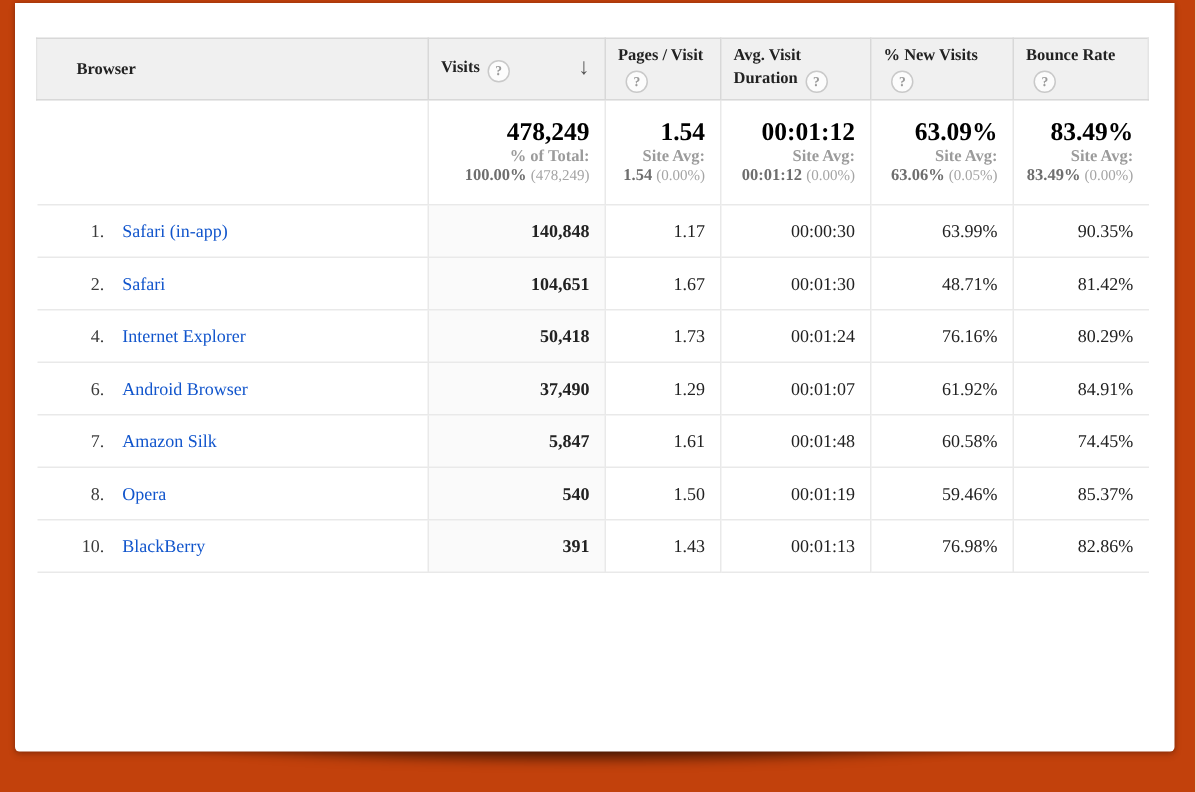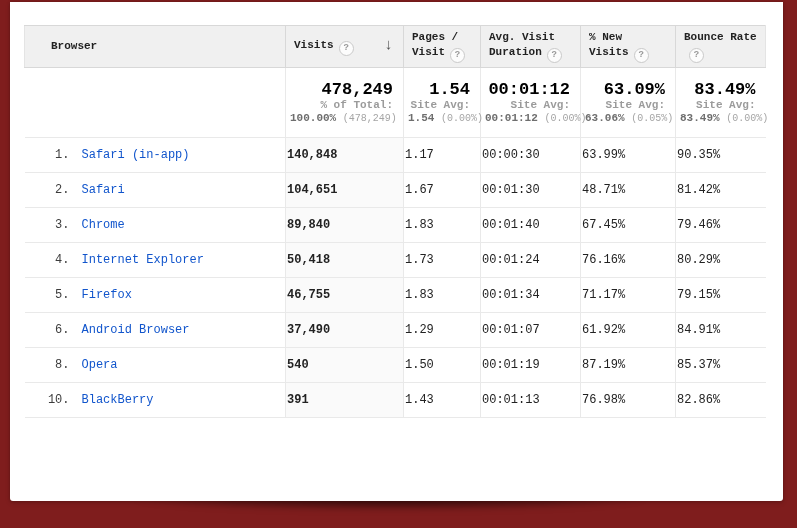--- a/index.html
+++ b/index.html
@@ -1,17 +1,17 @@
 <!DOCTYPE html>
 <html><head>
 <meta charset="utf-8">
 <style>
   html,body{margin:0;padding:0;background:#ffffff;}
-  .page{position:relative;width:797px;height:528px;background:#7f1d1d;overflow:hidden;
-        font-family:Liberation Mono, monospace;}
+  .page{position:relative;width:797px;height:528px;background:#c2410c;overflow:hidden;
+        font-family:Liberation Serif, serif;}
   
   .curl-shadow{position:absolute;left:30px;top:483px;width:720px;height:32px;
     background:radial-gradient(50% 50% at 50% 50%, rgba(0,0,0,0.55) 0%, rgba(0,0,0,0.30) 45%, rgba(0,0,0,0) 72%);
     filter:blur(3px);}
   .card{position:absolute;left:10px;top:2px;width:773px;height:499px;background:#fff;
     border-radius:0 0 3px 3px;
     box-shadow:0 0 3px rgba(0,0,0,0.22), 0 2px 5px rgba(0,0,0,0.15);}
   table.ga{position:absolute;left:14px;top:23px;width:741px;border-collapse:collapse;table-layout:fixed;}
   
   thead th{background:#f0f0f0;border:1px solid #d8d8d8;height:40px;box-sizing:border-box;
@@ -36,21 +36,21 @@
   .sum-avg{font-weight:bold;color:#6e6e6e;text-align:center;}
   .sum-delta{font-size:10px;color:#a5a5a5;}
   
   tbody.data td{height:35px;box-sizing:border-box;border:1px solid #e9e9e9;
     font-size:12px;color:#222;vertical-align:middle;background:#fff;}
   tbody.data td:first-child{border-left:none;}
   tbody.data td:last-child{border-right:none;}
   td.c-browser{padding:0;}
   .rank{display:inline-block;width:45px;text-align:right;color:#3c3c3c;}
   .blink{color:#1155cc;text-decoration:none;cursor:pointer;margin-left:12px;margin-top:19px;}
-  td.c-num{padding-right:10px;}
+  td.c-num{text-align:right;padding-right:10px;}
   td.c-visits{font-weight:bold;color:#000;background:#fafafa !important;}
 </style>
 </head>
 <body>
 
 <div class="page">
   <div class="curl-shadow"></div>
   <div class="card">
     <table class="ga">
       <colgroup>
@@ -127,57 +127,49 @@
         </tr>
         <tr>
           <td class="c-browser"><span class="rank">2.</span><a class="blink">Safari</a></td>
           <td class="c-num c-visits">104,651</td>
           <td class="c-num">1.67</td>
           <td class="c-num">00:01:30</td>
           <td class="c-num">48.71%</td>
           <td class="c-num">81.42%</td>
         </tr>
         <tr>
-          <td class="c-browser"><span class="rank">3.</span><a class="blink">Chrome</a></td>
-          <td class="c-num c-visits">89,840</td>
-          <td class="c-num">1.83</td>
-          <td class="c-num">00:01:40</td>
-          <td class="c-num">67.45%</td>
-          <td class="c-num">79.46%</td>
-        </tr>
-        <tr>
           <td class="c-browser"><span class="rank">4.</span><a class="blink">Internet Explorer</a></td>
           <td class="c-num c-visits">50,418</td>
           <td class="c-num">1.73</td>
           <td class="c-num">00:01:24</td>
           <td class="c-num">76.16%</td>
           <td class="c-num">80.29%</td>
-        </tr>
-        <tr>
-          <td class="c-browser"><span class="rank">5.</span><a class="blink">Firefox</a></td>
-          <td class="c-num c-visits">46,755</td>
-          <td class="c-num">1.83</td>
-          <td class="c-num">00:01:34</td>
-          <td class="c-num">71.17%</td>
-          <td class="c-num">79.15%</td>
         </tr>
         <tr>
           <td class="c-browser"><span class="rank">6.</span><a class="blink">Android Browser</a></td>
           <td class="c-num c-visits">37,490</td>
           <td class="c-num">1.29</td>
           <td class="c-num">00:01:07</td>
           <td class="c-num">61.92%</td>
           <td class="c-num">84.91%</td>
         </tr>
         <tr>
+          <td class="c-browser"><span class="rank">7.</span><a class="blink">Amazon Silk</a></td>
+          <td class="c-num c-visits">5,847</td>
+          <td class="c-num">1.61</td>
+          <td class="c-num">00:01:48</td>
+          <td class="c-num">60.58%</td>
+          <td class="c-num">74.45%</td>
+        </tr>
+        <tr>
           <td class="c-browser"><span class="rank">8.</span><a class="blink">Opera</a></td>
           <td class="c-num c-visits">540</td>
           <td class="c-num">1.50</td>
           <td class="c-num">00:01:19</td>
-          <td class="c-num">87.19%</td>
+          <td class="c-num">59.46%</td>
           <td class="c-num">85.37%</td>
         </tr>
         <tr>
           <td class="c-browser"><span class="rank">10.</span><a class="blink">BlackBerry</a></td>
           <td class="c-num c-visits">391</td>
           <td class="c-num">1.43</td>
           <td class="c-num">00:01:13</td>
           <td class="c-num">76.98%</td>
           <td class="c-num">82.86%</td>
         </tr>

